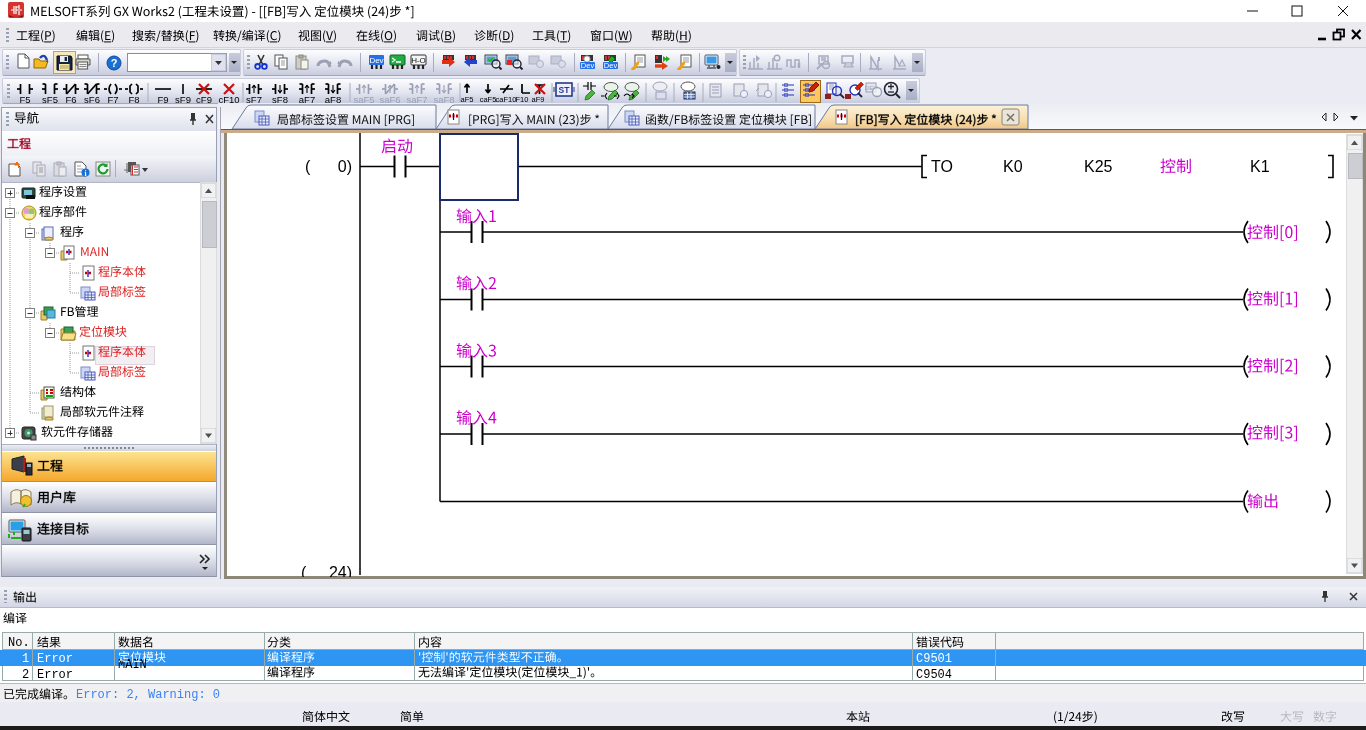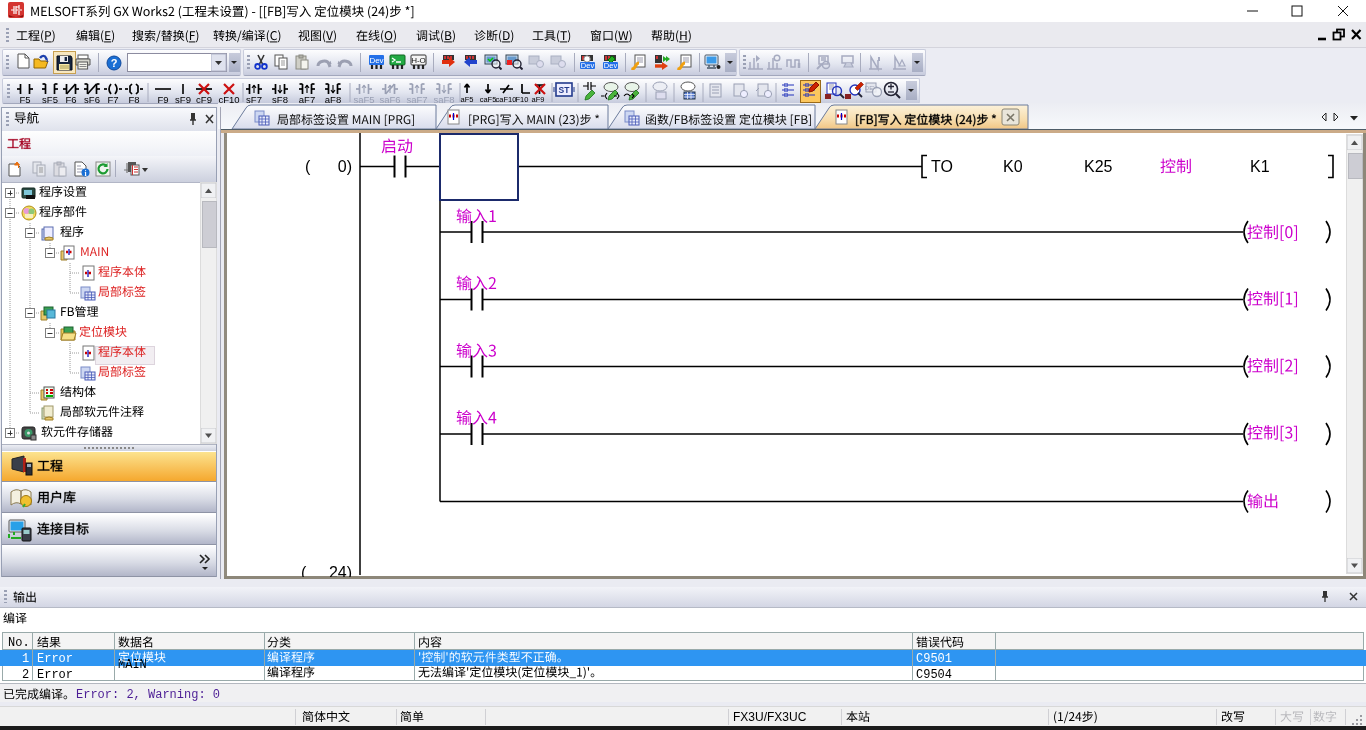--- a/index.html
+++ b/index.html
@@ -729,44 +729,21 @@
       <div class="abs" style="left:995px;top:46px;width:1px;height:48px;background:#9aa"></div>
       <div class="abs" style="left:8px;top:49px;font:12px 'Liberation Mono';color:#000;white-space:pre">No.</div>
       <div class="abs" style="left:22px;top:65px;font:12px 'Liberation Mono';color:#fff;white-space:pre">1</div>
       <div class="abs" style="left:37px;top:65px;font:12px 'Liberation Mono';color:#fff;white-space:pre">Error</div>
       <div class="abs" style="left:916px;top:65px;font:12px 'Liberation Mono';color:#fff;white-space:pre">C9501</div>
       <div class="abs" style="left:22px;top:81px;font:12px 'Liberation Mono';color:#000;white-space:pre">2</div>
       <div class="abs" style="left:37px;top:81px;font:12px 'Liberation Mono';color:#000;white-space:pre">Error</div>
       <div class="abs" style="left:118px;top:71px;font:12px 'Liberation Mono';color:#000;white-space:pre">MAIN</div>
       <div class="abs" style="left:916px;top:81px;font:12px 'Liberation Mono';color:#000;white-space:pre">C9504</div>
       <div class="abs" style="left:0;top:96px;width:1366px;height:19px;background:#f0f0f2;border-top:1px solid #b4b8c0;box-sizing:border-box"></div>
-      <div class="abs" style="left:76px;top:101px;font:12px 'Liberation Mono';color:#4c1d95;white-space:pre">Error: 2, Warning: 0</div>
-    </div>
-    <div class="abs" style="left:0;top:706px;width:1366px;height:20px;background:#f1f1f1;border-top:1px solid #d8d8d8;box-sizing:border-box">
-      <div class="abs" style="left:295px;top:2px;width:1px;height:16px;background:#d0d0d4"></div>
-      <div class="abs" style="left:396px;top:2px;width:1px;height:16px;background:#d0d0d4"></div>
-      <div class="abs" style="left:485px;top:2px;width:1px;height:16px;background:#d0d0d4"></div>
-      <div class="abs" style="left:728px;top:2px;width:1px;height:16px;background:#d0d0d4"></div>
-      <div class="abs" style="left:841px;top:2px;width:1px;height:16px;background:#d0d0d4"></div>
-      <div class="abs" style="left:1048px;top:2px;width:1px;height:16px;background:#d0d0d4"></div>
-      <div class="abs" style="left:1216px;top:2px;width:1px;height:16px;background:#d0d0d4"></div>
-      <div class="abs" style="left:1275px;top:2px;width:1px;height:16px;background:#d0d0d4"></div>
-      <div class="abs" style="left:1310px;top:2px;width:1px;height:16px;background:#d0d0d4"></div>
-      <div class="abs" style="left:1345px;top:2px;width:1px;height:16px;background:#d0d0d4"></div>
-      <div class="abs" style="left:733px;top:3px;font:12px 'Liberation Sans';color:#000">FX3U/FX3UC</div>
-      <svg style="position:absolute;left:1352px;top:8px" width="12" height="10" viewBox="0 0 12 10">
-        <g fill="#9a9aa0">
-          <rect x="8" y="0" width="2" height="2"></rect>
-          <rect x="4" y="4" width="2" height="2"></rect>
-          <rect x="8" y="4" width="2" height="2"></rect>
-          <rect x="0" y="8" width="2" height="2"></rect>
-          <rect x="4" y="8" width="2" height="2"></rect>
-          <rect x="8" y="8" width="2" height="2"></rect>
-        </g>
-      </svg>
+      <div class="abs" style="left:76px;top:101px;font:12px 'Liberation Mono';color:#3b82f6;white-space:pre">Error: 2, Warning: 0</div>
     </div>
     <div class="abs" style="left:0;top:726px;width:1366px;height:4px;background:#1c1c1c"></div>
     <svg id="ov" width="1366" height="730" viewBox="0 0 1366 730">
       <defs>
         <path id="g0" d="M110 -483 92 -669 90 -771H186L184 -669L167 -483Z"></path>
         <path id="g1" d="M239 196Q170 84 131 -40Q92 -163 92 -311Q92 -458 131 -582Q170 -706 239 -818L295 -792Q231 -685 199 -562Q168 -438 168 -311Q168 -183 199 -60Q231 64 295 171Z"></path>
         <path id="g2" d="M99 196 42 171Q107 64 139 -60Q171 -183 171 -311Q171 -438 139 -562Q107 -685 42 -792L99 -818Q169 -706 208 -582Q246 -458 246 -311Q246 -163 208 -40Q169 84 99 196Z"></path>
         <path id="g3" d="M154 -471 110 -502 173 -607 65 -653 82 -704 196 -675 206 -796H260L270 -676L384 -704L401 -653L292 -607L356 -502L312 -471L234 -566Z"></path>
         <path id="g4" d="M46 -245V-315H303V-245Z"></path>
         <path id="g5" d="M11 179 311 -794H377L78 179Z"></path>

